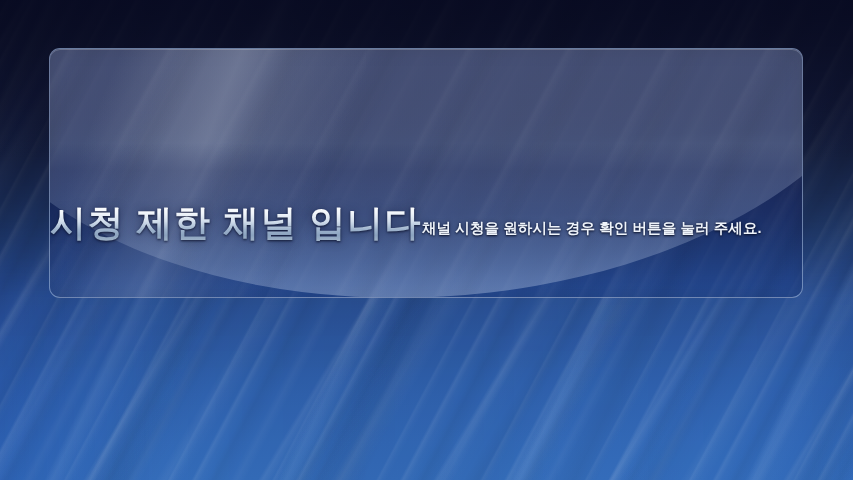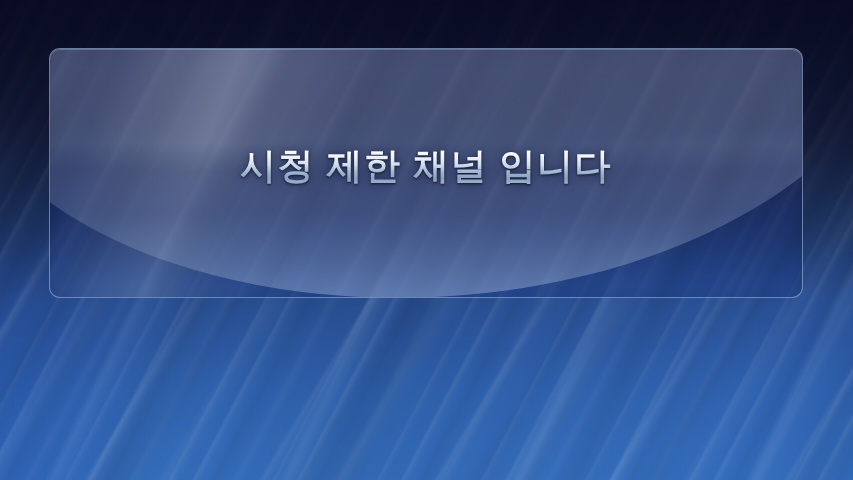--- a/index.html
+++ b/index.html
@@ -226,21 +226,20 @@
 
   
 
   .panel-content {
     position: absolute;
     left: 0;
     right: 0;
     top: 0;
     bottom: 0;
     display: flex;
-    flex-direction: column;
     align-items: center;
     justify-content: flex-start;
     padding-top: 99px;
     box-sizing: border-box;
   }
 
   .title {
     font-size: 36px;
     font-weight: bold;
     letter-spacing: 1.5px;
@@ -287,16 +286,17 @@
 
   <div class="panel">
     <div class="panel-sweep"></div>
     <div class="panel-flare"></div>
     <div class="panel-lower"></div>
     <div class="panel-streaks"></div>
     <div class="panel-innerglow"></div>
 
     <div class="panel-content">
       <h1 class="title">시청 제한 채널 입니다</h1>
+      <p class="subtitle">채널 시청을 원하시는 경우 확인 버튼을 눌러 주세요.</p>
     </div>
   </div>
 
 </div>
 
 </body></html>

